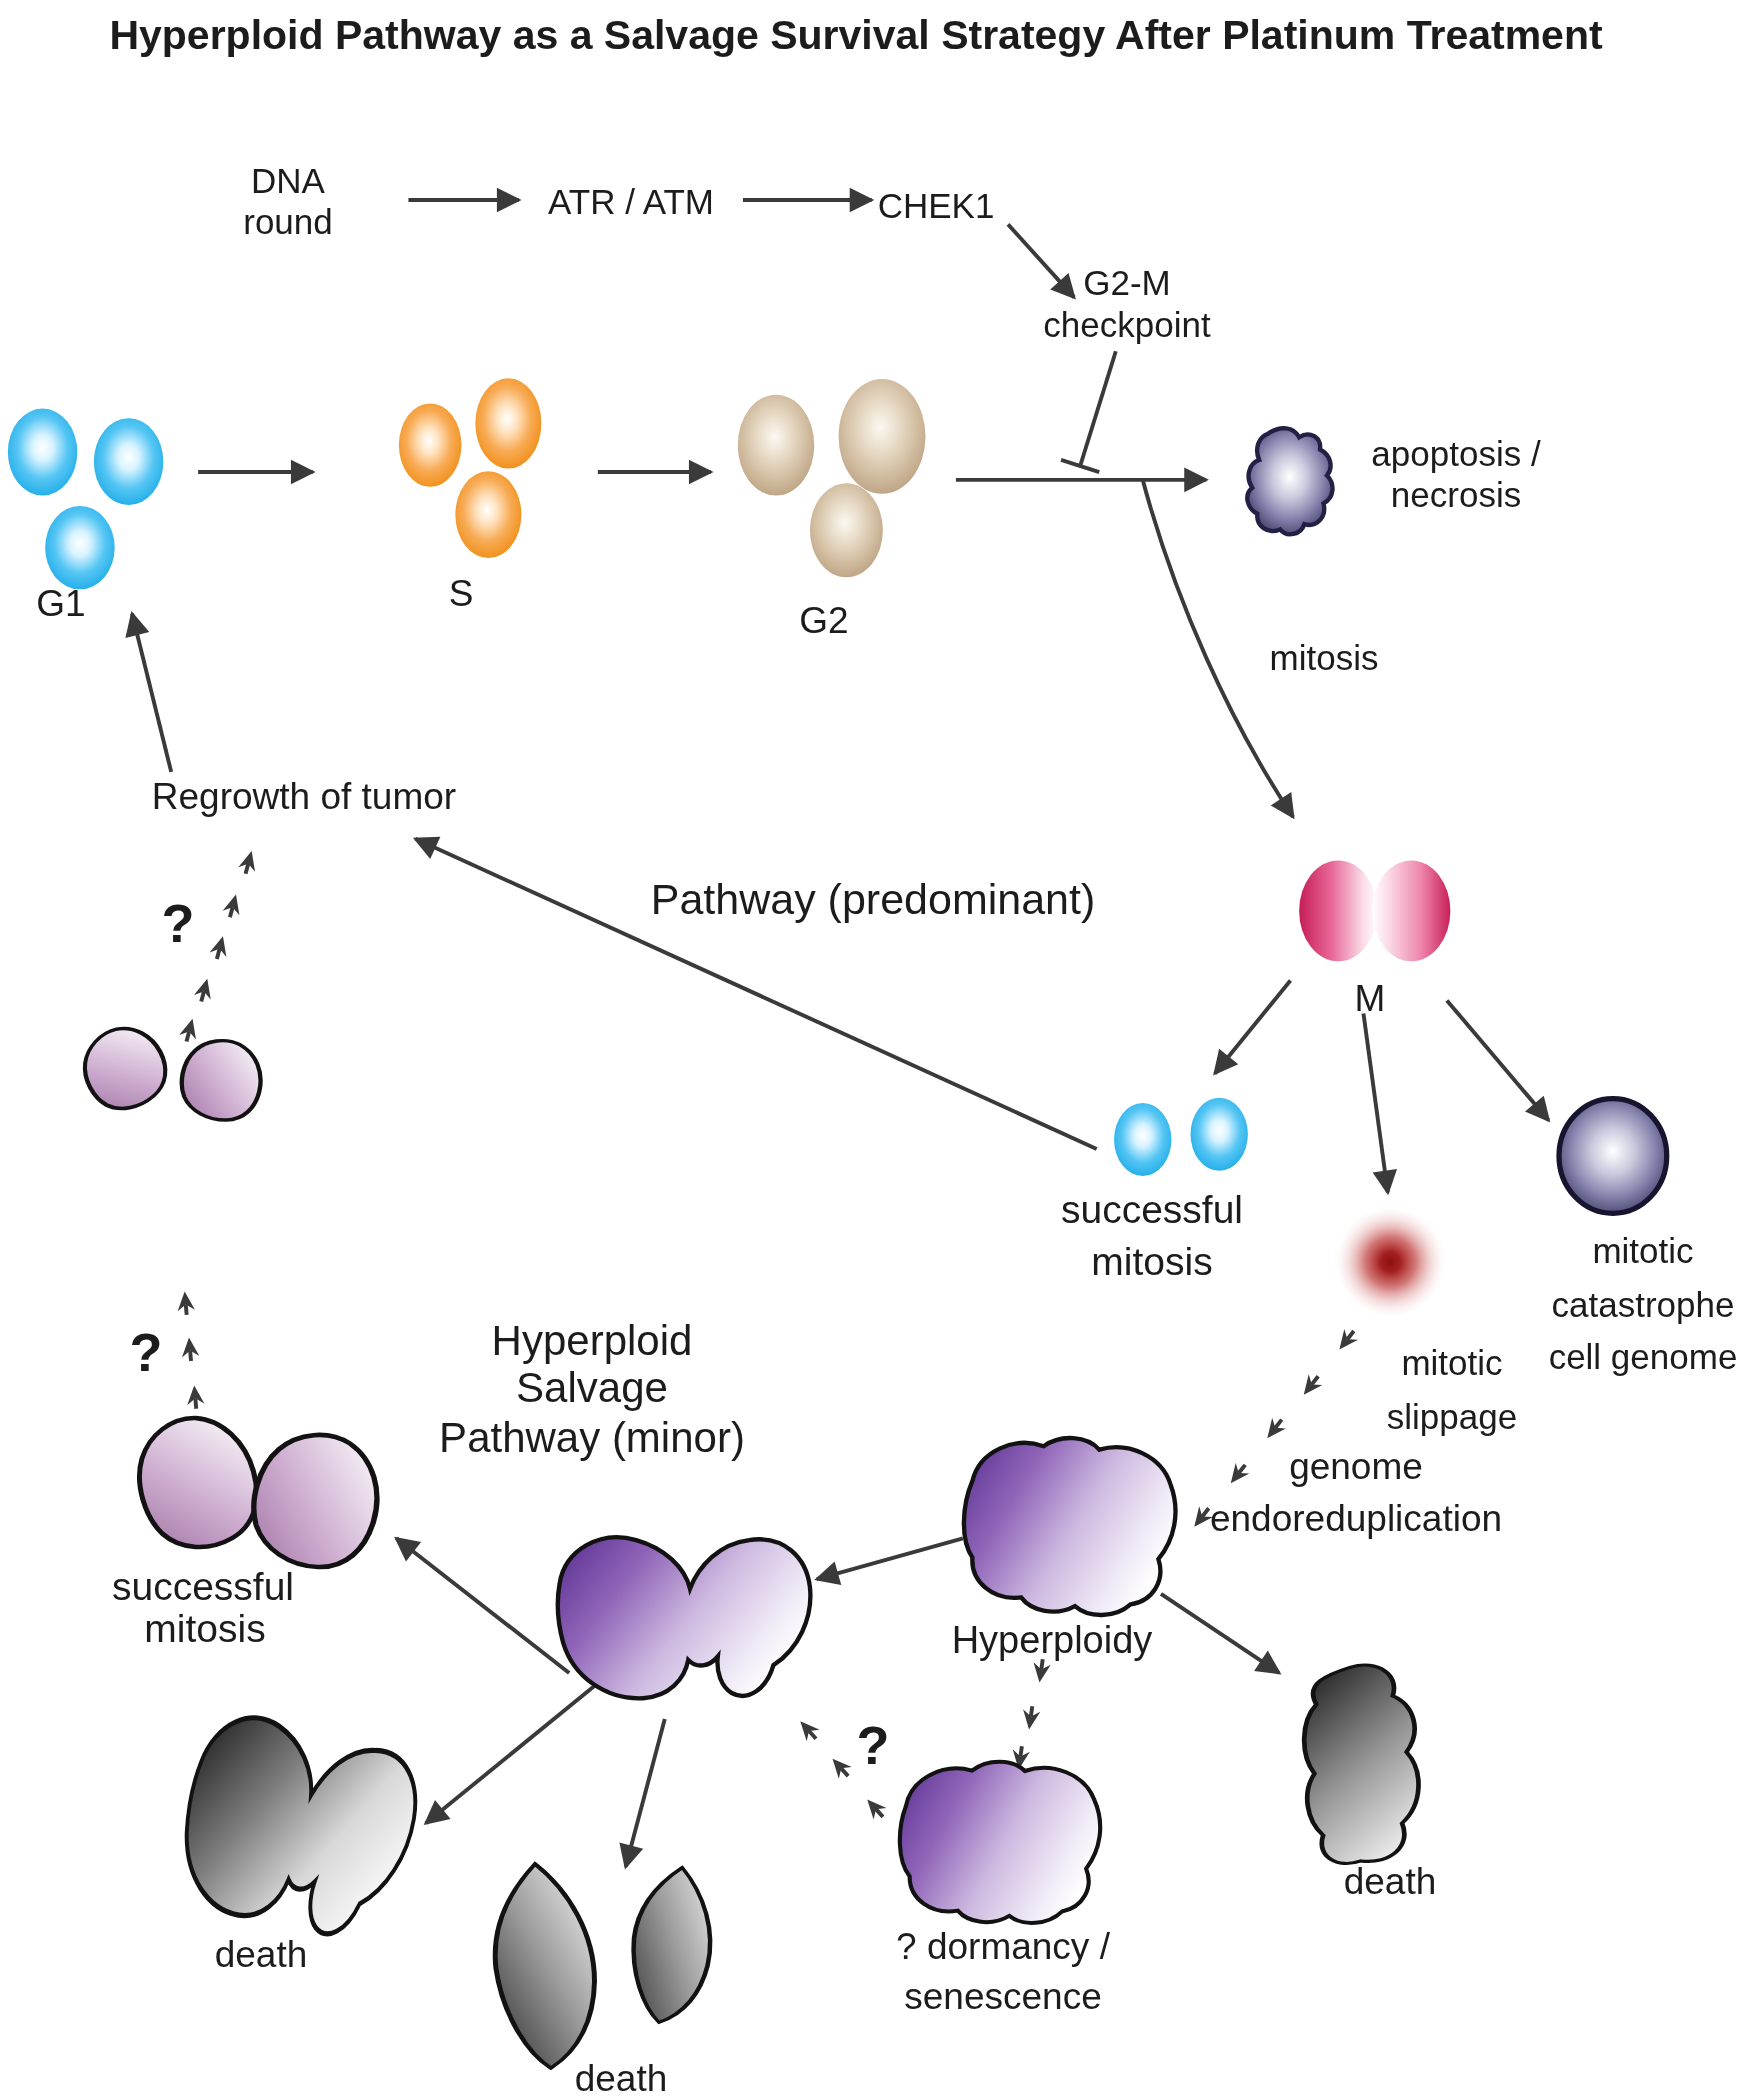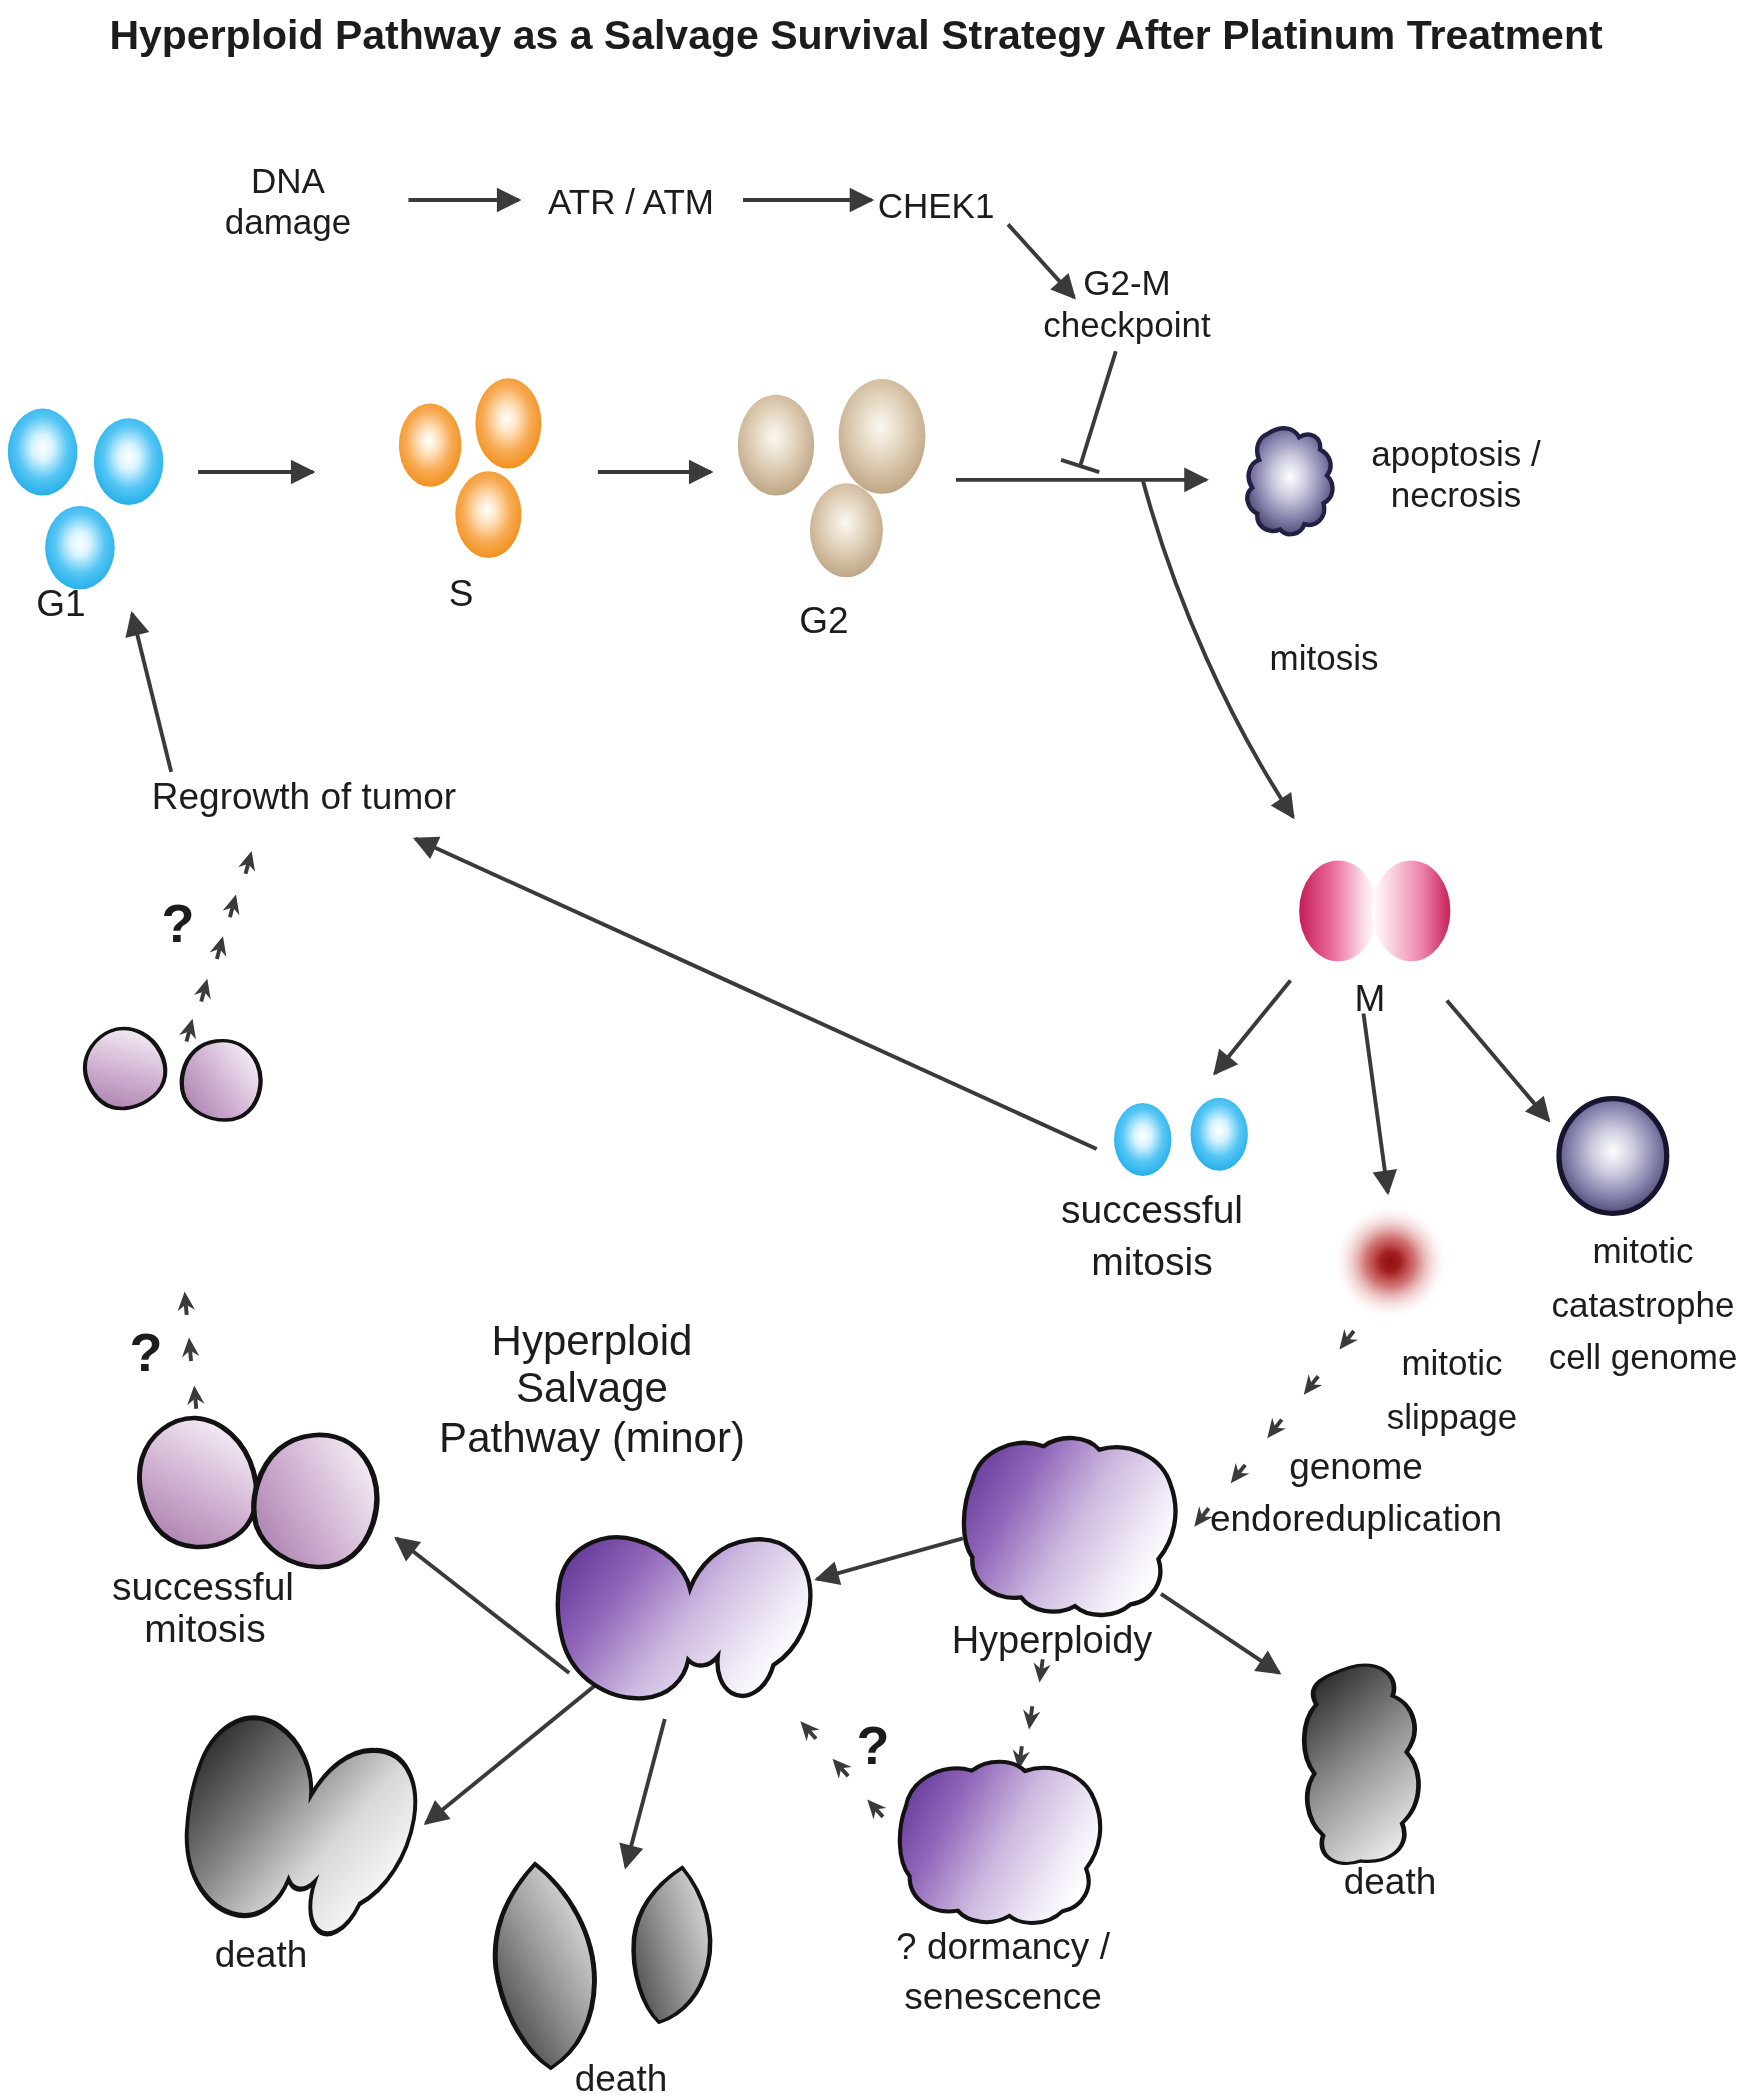--- a/index.html
+++ b/index.html
@@ -227,36 +227,37 @@
     <use href="#tear" transform="translate(620,2262) rotate(-4) scale(1.9,1.02)" fill="url(#gGrayTear)" stroke="#121212" stroke-width="3"></use>
     <use href="#tear" transform="translate(768,2237) rotate(9) scale(1.5,0.78)" fill="url(#gGrayTear)" stroke="#121212" stroke-width="3.5"></use>
   </g>
 
   <use href="#rdeath" transform="translate(1565,2032) rotate(-3) scale(1.55,1.02)" fill="url(#gGrayTB)" stroke="#121212" stroke-width="3.5"></use>
 </svg>
 
 <div class="lbl title" style="left:856px;top:35px">Hyperploid Pathway as a Salvage Survival Strategy After Platinum Treatment</div>
 
 <div class="lbl" style="left:288px;top:181px">DNA</div>
-<div class="lbl" style="left:288px;top:222px">damage</div>
+<div class="lbl" style="left:288px;top:222px">round</div>
 <div class="lbl" style="left:631px;top:202px">ATR / ATM</div>
 <div class="lbl" style="left:936px;top:206px">CHEK1</div>
 <div class="lbl" style="left:1127px;top:283px">G2-M</div>
 <div class="lbl" style="left:1127px;top:325px">checkpoint</div>
 
 <div class="lbl s42" style="left:61px;top:604px">G1</div>
 <div class="lbl s42" style="left:461px;top:594px">S</div>
 <div class="lbl s42" style="left:824px;top:621px">G2</div>
 <div class="lbl s42" style="left:1370px;top:999px">M</div>
 
 <div class="lbl" style="left:1456px;top:454px">apoptosis /</div>
 <div class="lbl" style="left:1456px;top:495px">necrosis</div>
 <div class="lbl" style="left:1324px;top:658px">mitosis</div>
 
 <div class="lbl s42" style="left:304px;top:797px">Regrowth of tumor</div>
+<div class="lbl s50" style="left:873px;top:899px">Pathway (predominant)</div>
 
 <div class="lbl s38" style="left:1152px;top:1210px">successful</div>
 <div class="lbl s38" style="left:1152px;top:1262px">mitosis</div>
 
 <div class="lbl" style="left:1452px;top:1363px">mitotic</div>
 <div class="lbl" style="left:1452px;top:1417px">slippage</div>
 
 <div class="lbl" style="left:1643px;top:1251px">mitotic</div>
 <div class="lbl" style="left:1643px;top:1305px">catastrophe</div>
 <div class="lbl" style="left:1643px;top:1357px">cell genome</div>

